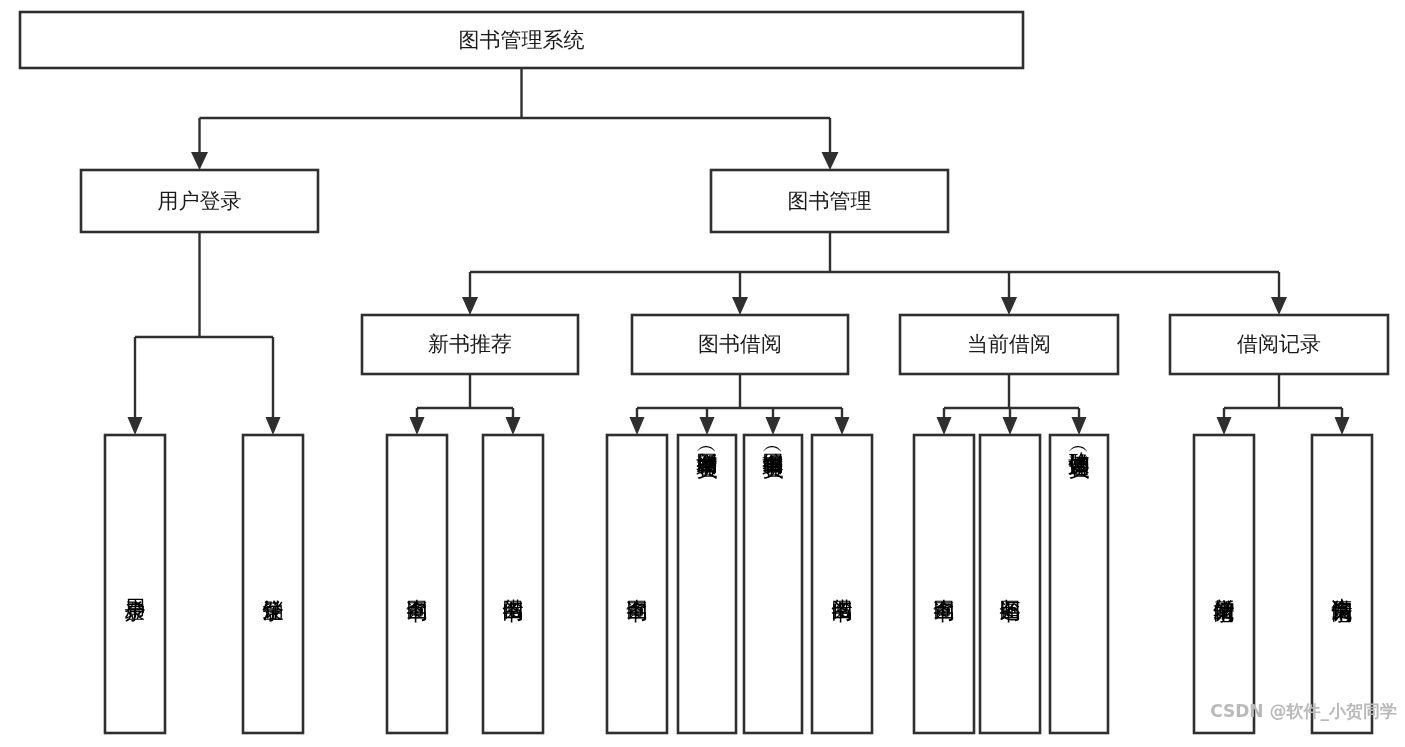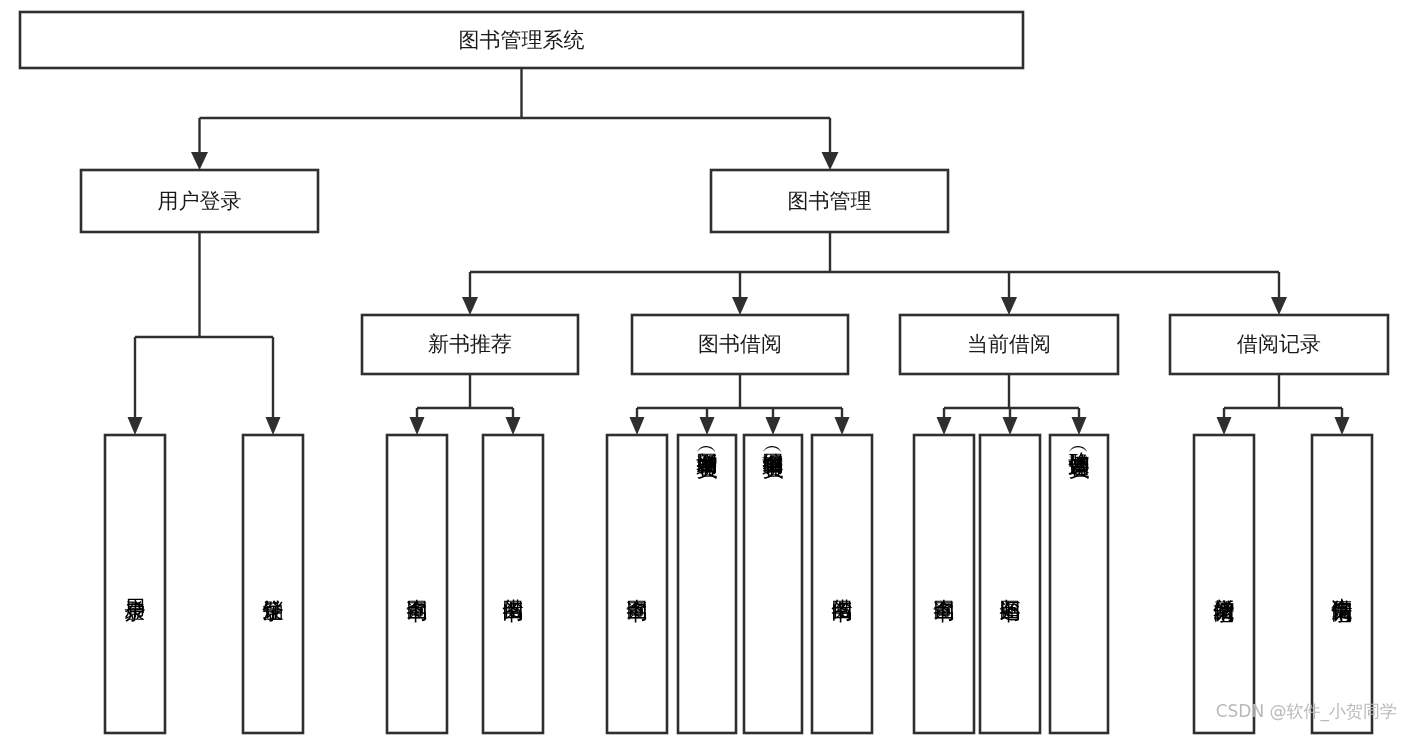--- a/index.html
+++ b/index.html
@@ -58,20 +58,21 @@
   }
   .watermark-text {
     position: absolute;
     right: 8px;
     bottom: 6px;
     font-family: "DejaVu Sans", "Liberation Sans", sans-serif;
     font-size: 17px;
     color: #b9b9b9;
     white-space: nowrap;
     user-select: none;
+    font-weight: bold;
   }
 </style>
 </head>
 <body>
 
 <div id="diagram-root">
 
   <svg class="tree-canvas" viewBox="0 0 1405 747">
 
     <g>

